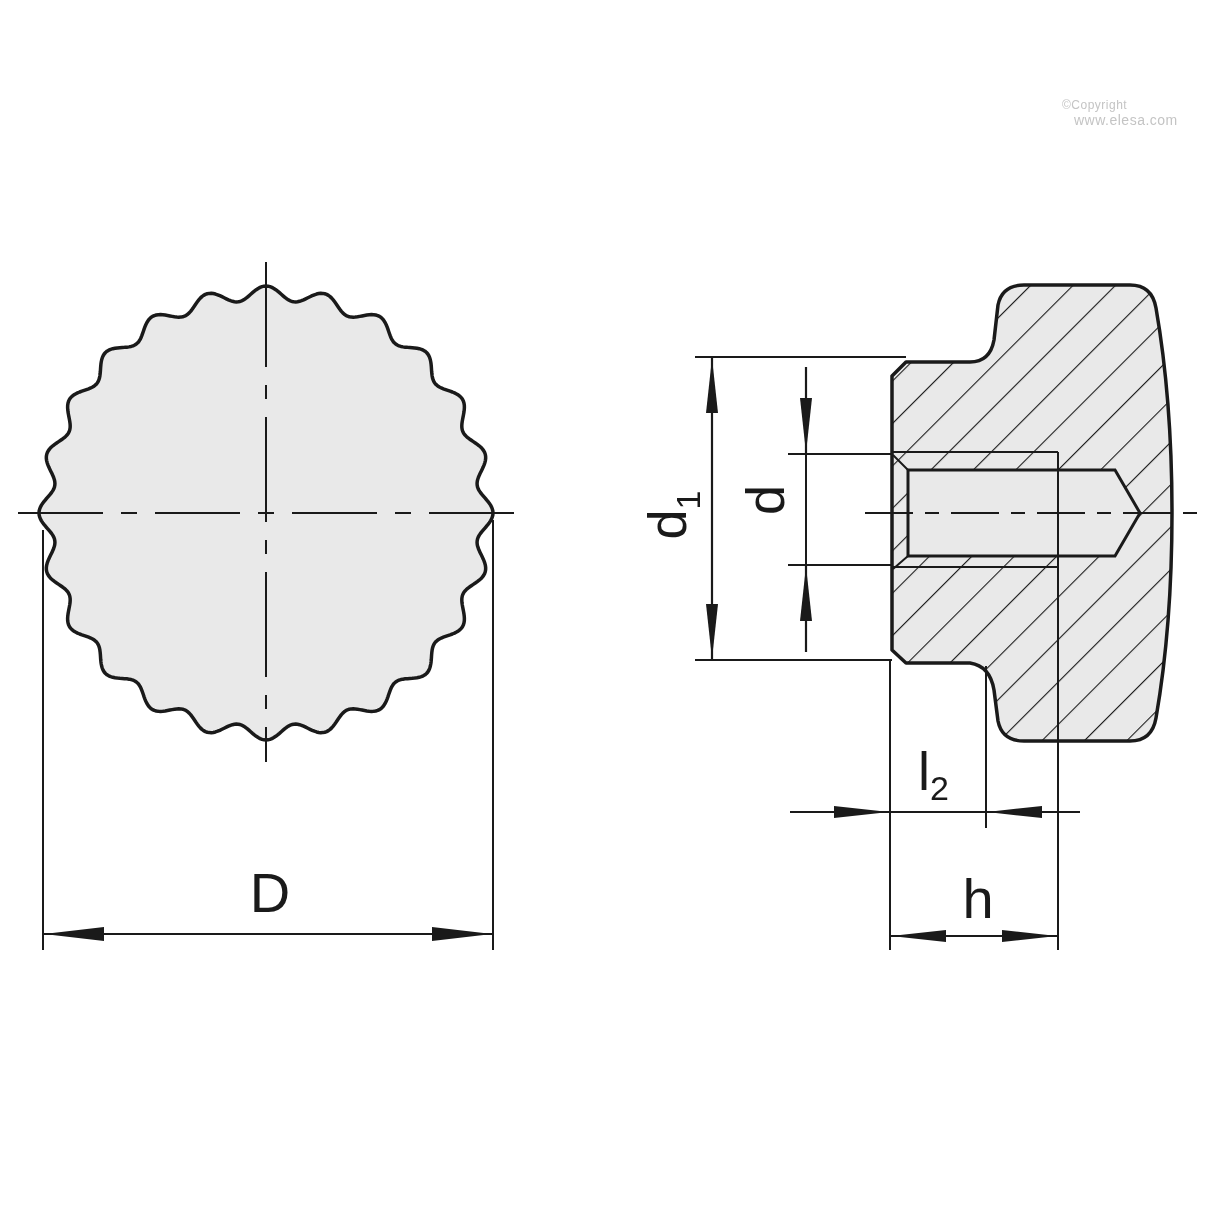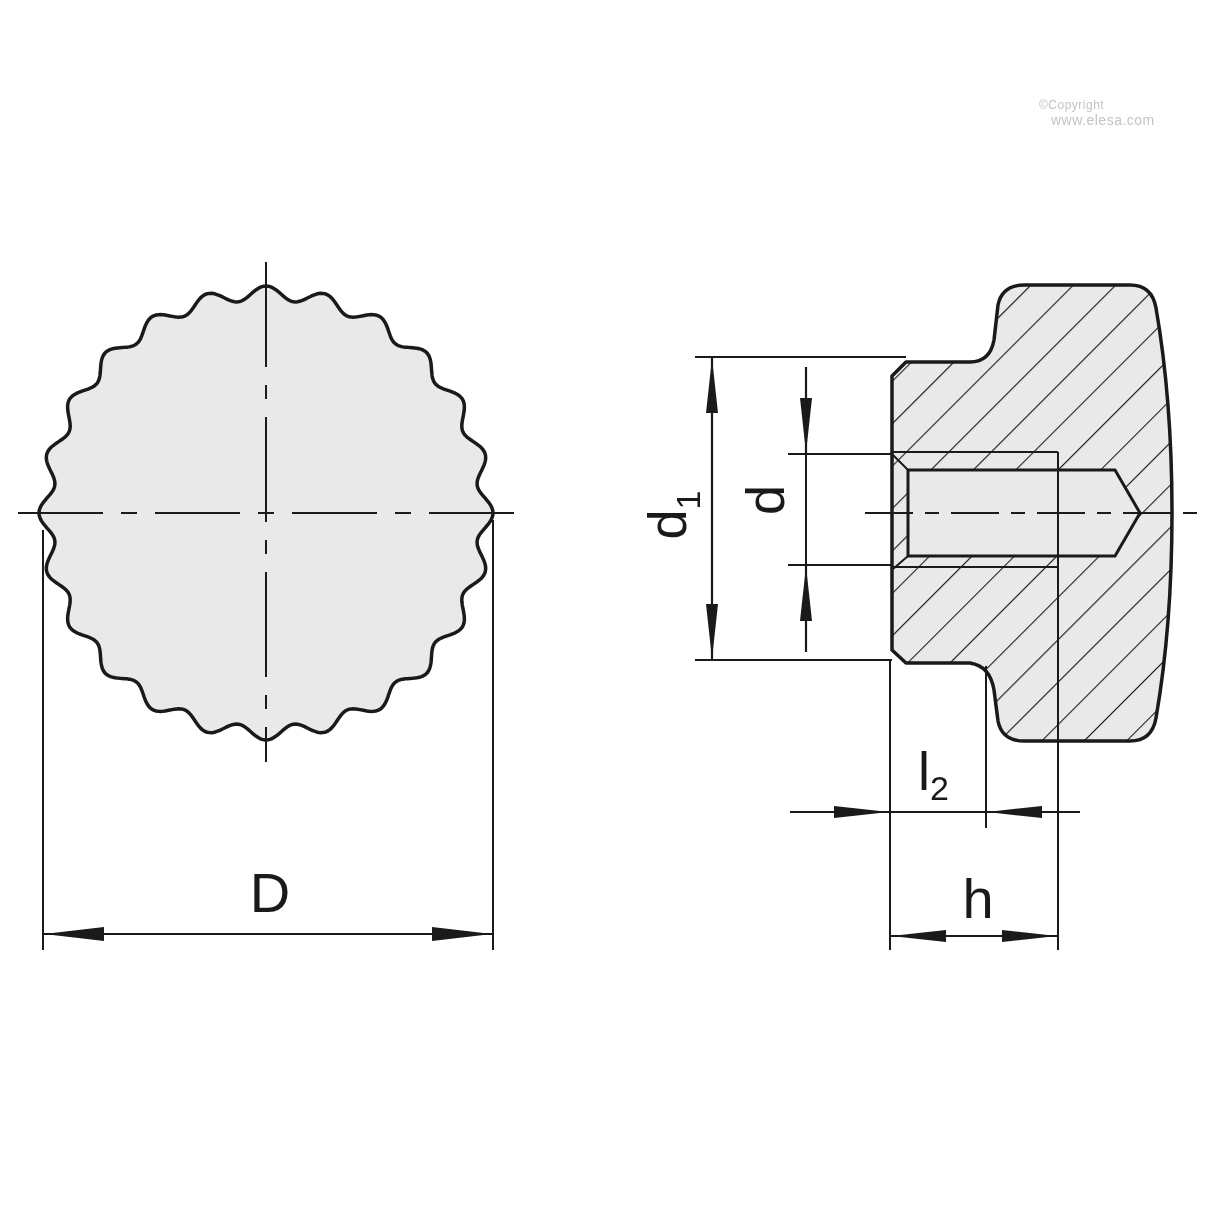--- a/index.html
+++ b/index.html
@@ -1,19 +1,19 @@
 <!DOCTYPE html>
 <html><head>
 <meta charset="utf-8">
 <style>
   html, body { margin: 0; padding: 0; background: #ffffff; }
   body { width: 1214px; height: 1214px; position: relative; overflow: hidden;
          font-family: "Liberation Sans", sans-serif; }
   #drawing { position: absolute; left: 0; top: 0; }
-  .logo { position: absolute; left: 1031px; top: 98px; width: 150px; color: #c4c4c4; }
+  .logo { position: absolute; left: 1054px; top: 98px; width: 150px; color: #c4c4c4; }
   .logo .copy { font-size: 12px; letter-spacing: 0.5px; margin-left: 8px; }
   .logo .brand { font-size: 44px; font-weight: bold; letter-spacing: -1px; line-height: 40px; margin-left: 2px; }
   .logo .url { font-size: 14px; letter-spacing: 0.5px; margin-left: 20px; }
   .lbl { font-family: "Liberation Sans", sans-serif; fill: #1a1a1a; }
 </style>
 </head>
 <body>
 
 <div class="logo">
   <div class="copy">©Copyright</div>

